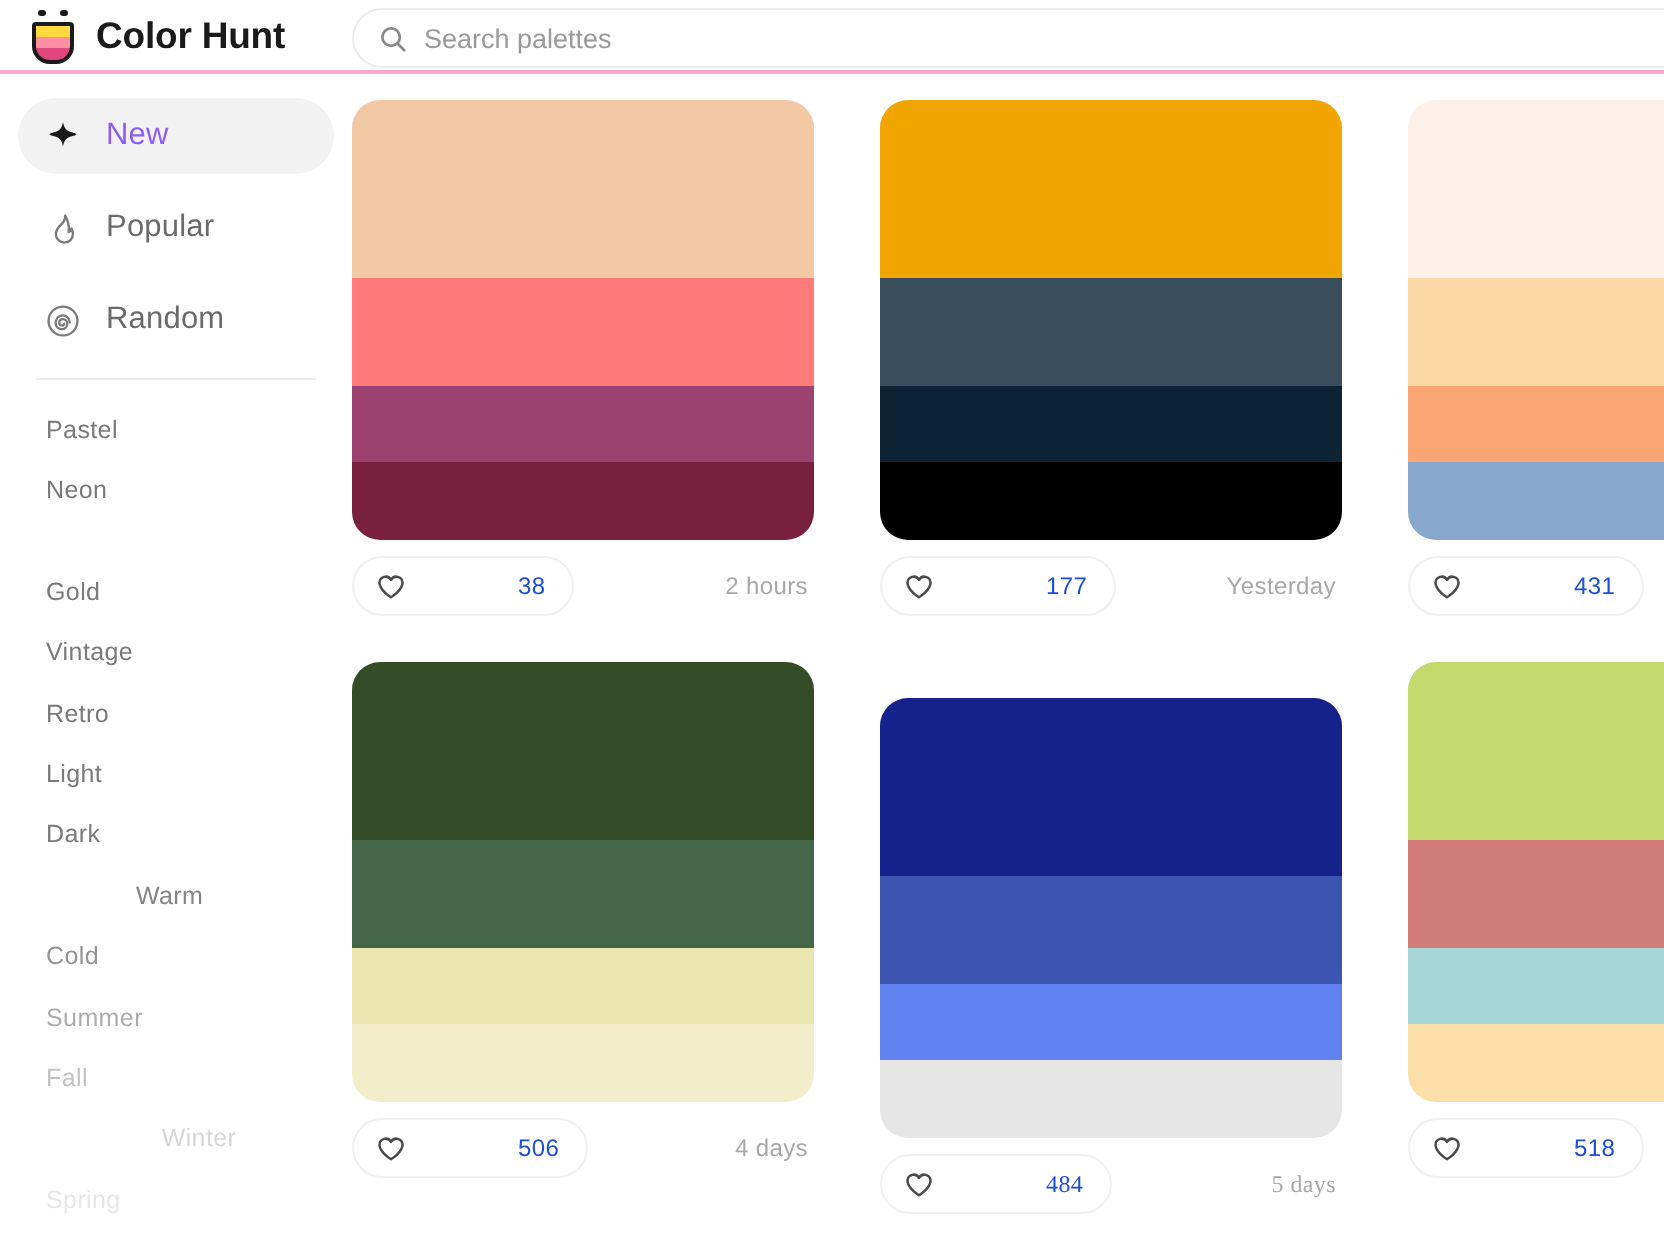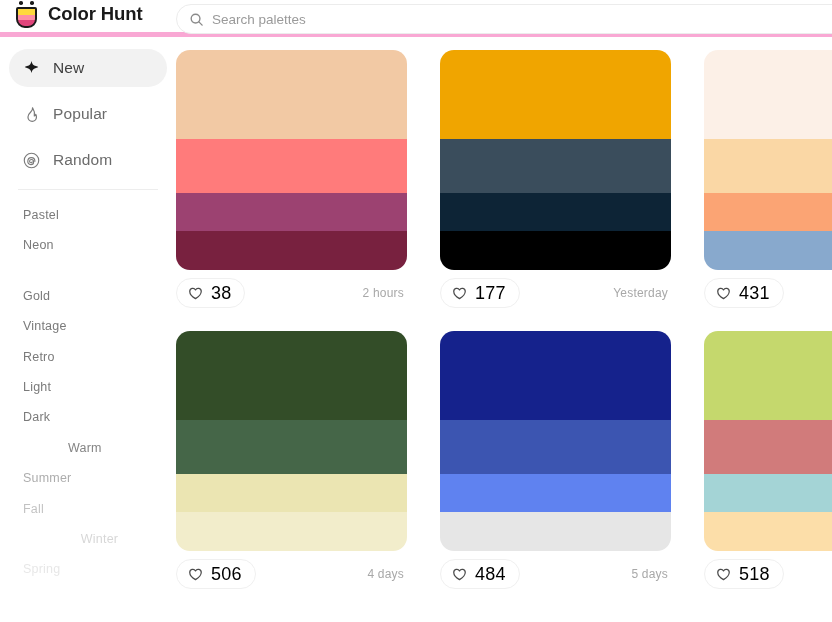--- a/index.html
+++ b/index.html
@@ -20,23 +20,23 @@
     background: #ffffff;
   }
 
   
   #header {
     position: absolute;
     top: 0; left: 0;
     width: 832px;
     height: 37px;
     background: #ffffff;
-    border-bottom: 5px solid #f9a8d4;
-    display: flex;
-    align-items: flex-start;
+    border-bottom: 2px solid #f9a8d4;
+    display: flex;
+    align-items: center;
   }
 
   #brand {
     display: flex;
     align-items: center;
     gap: 9px;
     margin-left: 14px;
     width: 152px;
     cursor: pointer;
   }
@@ -128,21 +128,21 @@
     height: 38px;
     margin: 0 9px 8px 9px;
     padding-left: 14px;
     border-radius: 19px;
     cursor: pointer;
     color: #6b6b6b;
     font-size: 15.5px;
   }
   .nav-item.active {
     background: #f2f2f2;
-    color: #404040;
+    color: #8b5cf6;
   }
   .nav-label { white-space: nowrap; letter-spacing: 0.1px; }
 
   #nav-divider {
     height: 1px;
     background: #ededed;
     margin: 10px 18px 10px 18px;
   }
 
   #taglist { padding: 0 0 0 23px; }
@@ -195,23 +195,24 @@
     align-items: center;
     gap: 8px;
     height: 30px;
     padding: 0 13px 0 11px;
     border: 1px solid #f0f0f0;
     border-radius: 15px;
     background: #ffffff;
     cursor: pointer;
   }
   .like-count {
-    font-size: 18px;
-    color: #000000;
+    font-size: 12px;
+    color: #1d4ed8;
     letter-spacing: 0.2px;
+    margin-left: 48px;
   }
   .timestamp {
     font-size: 12px;
     color: #a8a8a8;
     padding-right: 3px;
     letter-spacing: 0.2px;
     white-space: nowrap;
   }
 </style>
 </head>
@@ -268,20 +269,21 @@
 
     <div id="taglist">
         <div class="tag-item" style="opacity: 1;">Pastel</div>
         <div class="tag-item" style="opacity: 1;">Neon</div>
         <div class="tag-item" style="opacity: 1; margin-top: 20px;">Gold</div>
         <div class="tag-item" style="opacity: 1;">Vintage</div>
         <div class="tag-item" style="opacity: 1;">Retro</div>
         <div class="tag-item" style="opacity: 1;">Light</div>
         <div class="tag-item" style="opacity: 1;">Dark</div>
         <div class="tag-item" style="opacity: 0.92; margin-left: 45px;">Warm</div>
+        <div class="tag-item" style="opacity: 0.8;">Cold</div>
         <div class="tag-item" style="opacity: 0.62;">Summer</div>
         <div class="tag-item" style="opacity: 0.45;">Fall</div>
         <div class="tag-item" style="opacity: 0.3; text-align: center;">Winter</div>
         <div class="tag-item" style="opacity: 0.18;">Spring</div>
       </div>
   </div>
 
   <div id="grid">
       <div class="card" style="left: 0px; top: 13px;">
         <div class="swatches">
@@ -344,21 +346,21 @@
         <div class="card-meta">
           <div class="like-btn">
             <svg class="ico" width="15" height="15" viewBox="0 0 24 24" fill="none" stroke="#4a4a4a" stroke-width="2" stroke-linecap="round" stroke-linejoin="round">
               <path d="M12 20.2S2.8 14.6 2.8 8.6A4.9 4.9 0 0 1 12 6.3a4.9 4.9 0 0 1 9.2 2.3c0 6-9.2 11.6-9.2 11.6z"></path>
             </svg>
             <span class="like-count">506</span>
           </div>
           <span class="timestamp">4 days</span>
         </div>
       </div>
-      <div class="card" style="left: 264px; top: 294px;">
+      <div class="card" style="left: 264px; top: 312px; font-family: Liberation Serif, serif;">
         <div class="swatches">
           <div class="swatch" style="background: rgb(21, 34, 140); height: 89px;"></div>
           <div class="swatch" style="background: rgb(60, 85, 177); height: 54px;"></div>
           <div class="swatch" style="background: rgb(95, 130, 240); height: 38px;"></div>
           <div class="swatch" style="background: rgb(230, 230, 230); height: 39px;"></div>
         </div>
         <div class="card-meta">
           <div class="like-btn">
             <svg class="ico" width="15" height="15" viewBox="0 0 24 24" fill="none" stroke="#4a4a4a" stroke-width="2" stroke-linecap="round" stroke-linejoin="round">
               <path d="M12 20.2S2.8 14.6 2.8 8.6A4.9 4.9 0 0 1 12 6.3a4.9 4.9 0 0 1 9.2 2.3c0 6-9.2 11.6-9.2 11.6z"></path>

